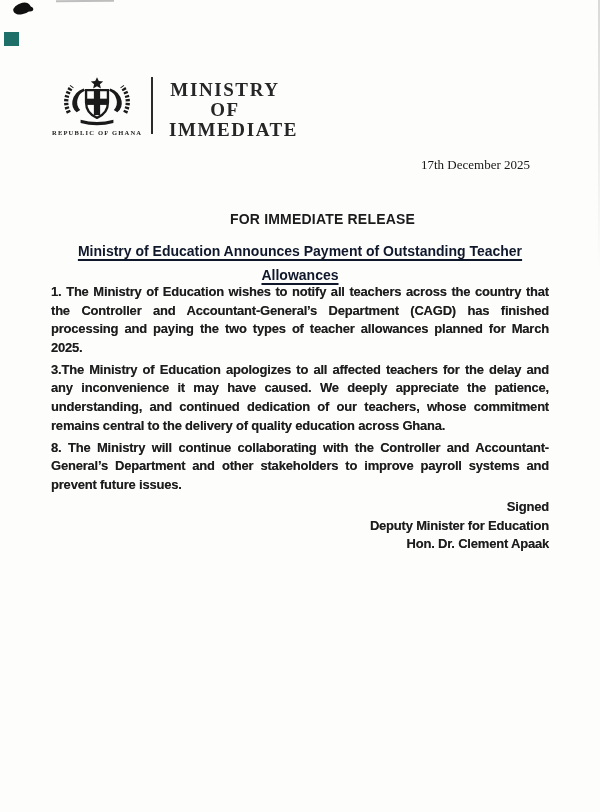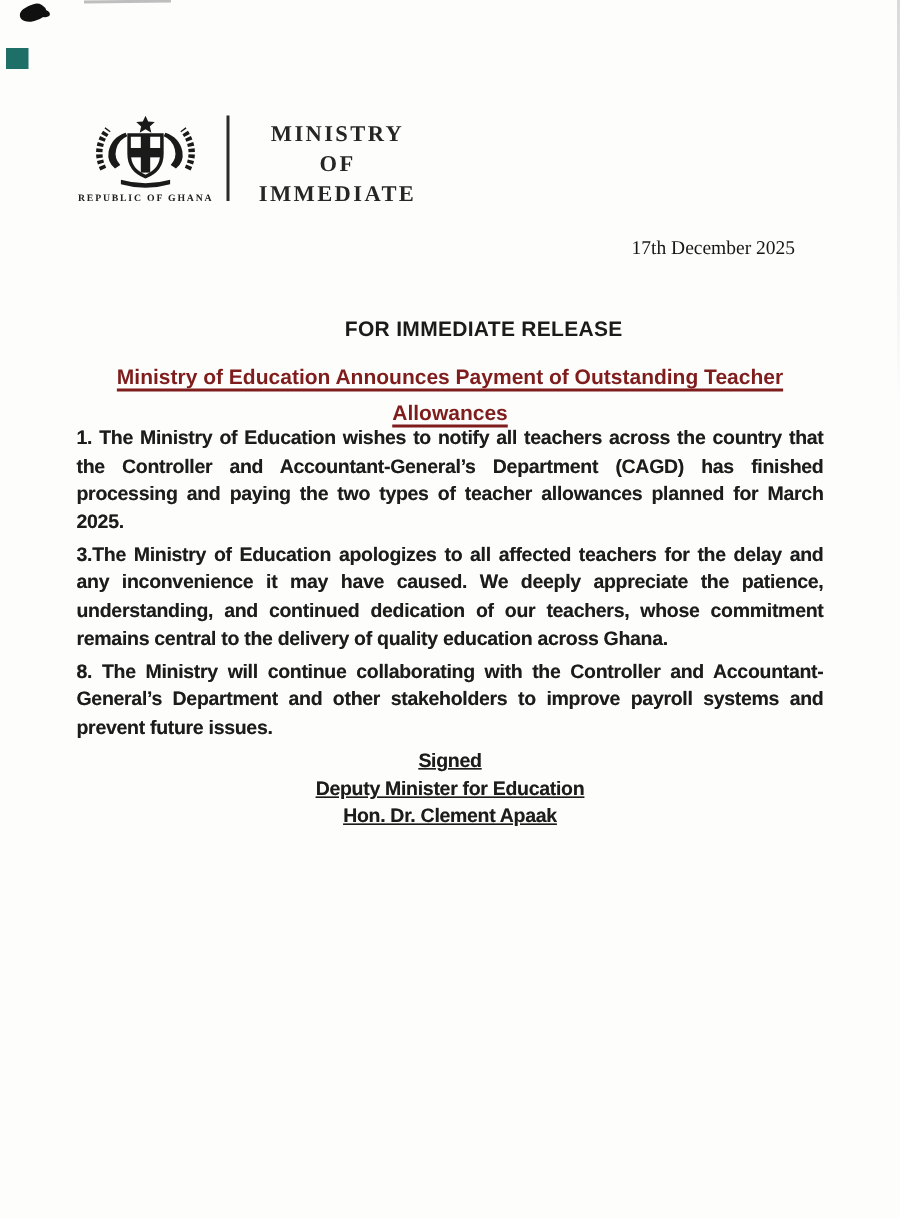--- a/index.html
+++ b/index.html
@@ -56,55 +56,55 @@
     font-size: 6.5px; letter-spacing: 1.2px; font-weight: bold;
     white-space: nowrap; margin-top: 3px; color: #222;
   }
   .lh-divider {
     width: 2px; height: 57px; background: #2b2b2b;
     margin-left: 9px; margin-top: 1px;
   }
   .ministry-title {
     margin-left: 16px; padding-top: 4px; width: 112px;
     font-family: "Liberation Serif", serif;
-    font-size: 15px; line-height: 20px; letter-spacing: 1.6px;
+    font-size: 19px; line-height: 20px; letter-spacing: 1.6px;
     text-align: center; color: #262626; font-weight: 600;
   }
 
   
   .date-line {
     position: absolute; top: 157px; left: 421px;
     font-family: "Liberation Serif", serif;
     font-size: 13px; color: #171717;
   }
 
   
   .release-label {
     position: absolute; top: 211px; left: 0; width: 600px;
     text-align: center; font-size: 14px; font-weight: bold;
     letter-spacing: .2px; color: #1b1b1b; padding-left: 45px;
   }
   .headline {
     position: absolute; top: 239px; left: 50px; width: 500px;
     text-align: center; font-size: 14px; font-weight: bold;
-    line-height: 24px; color: #7f1d1d;
+    line-height: 24px; color: #0f172a;
     text-decoration: underline;
     text-decoration-thickness: 1.5px;
     text-underline-offset: 3px;
   }
 
   
   .content {
     position: absolute; top: 283px; left: 51px; width: 498px;
     font-size: 13px; font-weight: bold; letter-spacing: -0.2px;
     line-height: 18.6px; text-align: justify; color: #1c1c1c;
     text-shadow: 0 0 .3px rgba(30,30,30,.55);
   }
   .content p.body-para { margin-bottom: 3.5px; }
-  .sig-line { margin-top: 0; text-align: center; text-decoration: underline; }
+  .sig-line { margin-top: 0; text-align: right; }
 </style>
 </head>
 <body>
 
 <div class="page" style="background: rgb(253, 253, 252);">
 
   <div class="corner-scribble"></div>
   <div class="teal-square" id="teal-square" style="background: rgb(30, 111, 104);"></div>
   <div class="top-edge-line"></div>
   <div class="right-edge-shade"></div>

